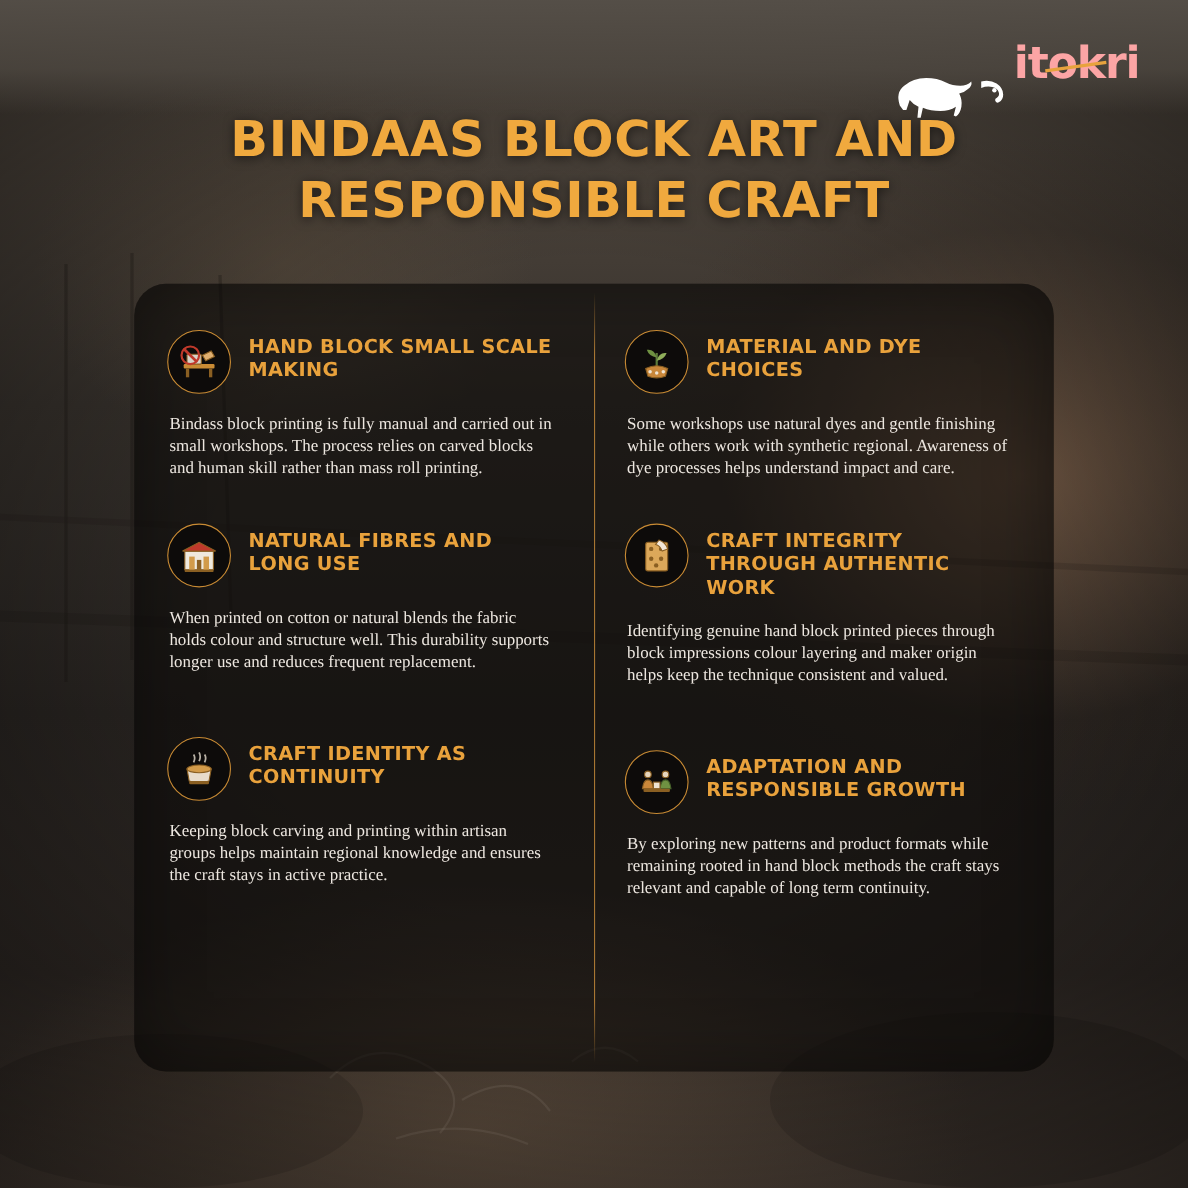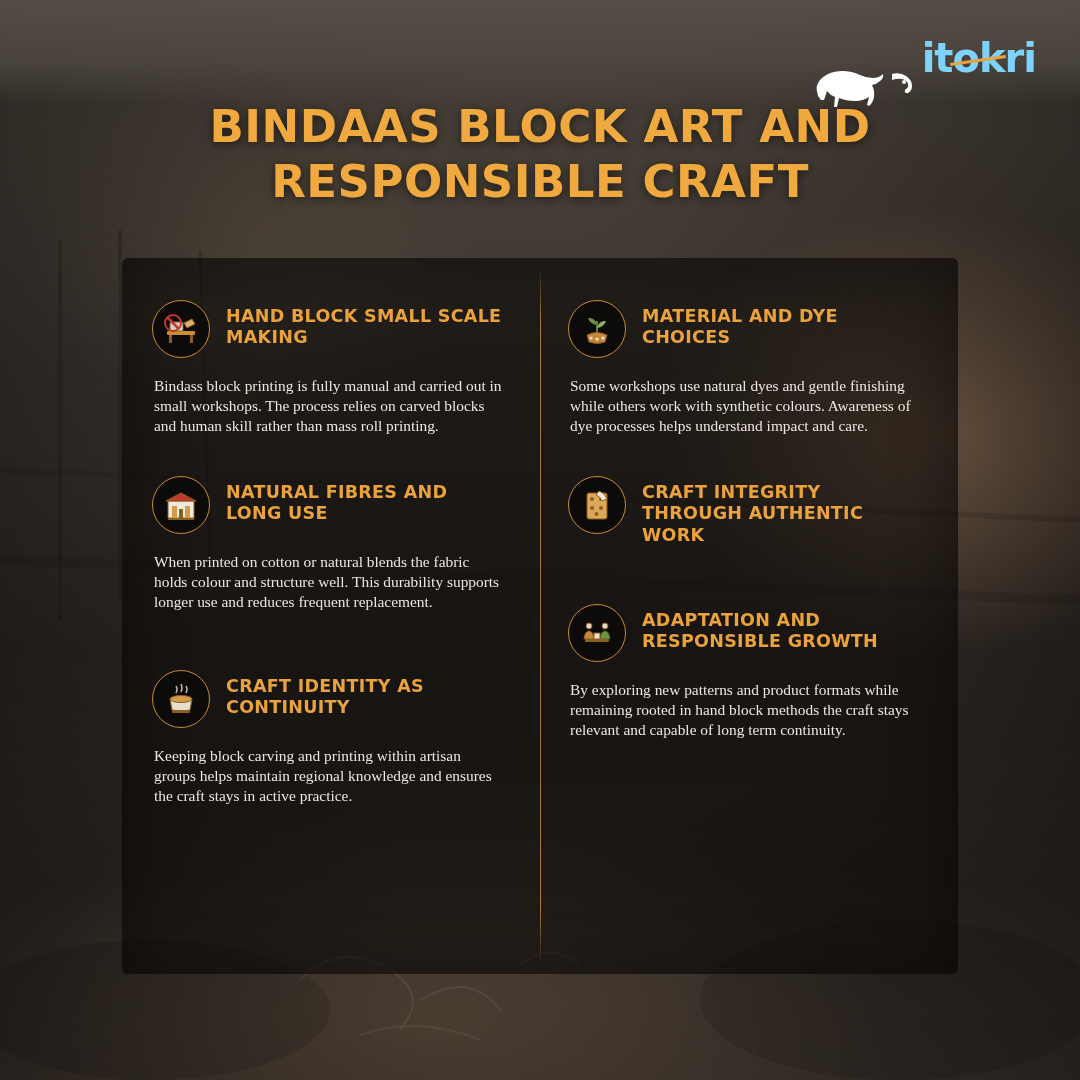--- a/index.html
+++ b/index.html
@@ -50,21 +50,21 @@
     background: linear-gradient(180deg, rgba(86,80,73,0.92) 0%, rgba(78,72,65,0.80) 60%, rgba(70,64,57,0.0) 100%);
   }
 
   .brand {
     position: absolute;
     top: 38px;
     right: 44px;
     font-size: 40px;
     font-weight: bold;
     letter-spacing: -1px;
-    color: #7dd3fc;
+    color: #fca5a5;
     font-family: "DejaVu Sans", sans-serif;
     line-height: 1;
   }
   .brand .k-strike {
     position: relative;
   }
   .brand .k-strike::after {
     content: "";
     position: absolute;
     left: -2px;
@@ -101,21 +101,21 @@
   }
 
   
   .card {
     position: absolute;
     left: 122px;
     top: 258px;
     width: 836px;
     height: 716px;
     background: rgba(12, 10, 9, 0.58);
-    border-radius: 6px;
+    border-radius: 29px;
     box-shadow: inset 0 0 60px rgba(0,0,0,0.35);
   }
   .card-divider {
     position: absolute;
     left: 50%;
     top: 8px;
     bottom: 8px;
     width: 1px;
     background: linear-gradient(180deg, rgba(215,150,60,0) 0%, rgba(215,150,60,0.75) 8%, rgba(215,150,60,0.75) 92%, rgba(215,150,60,0) 100%);
   }
@@ -293,39 +293,40 @@
                 <path d="M20 16 q-7 -1 -9 -7 q7 -1 9 7 z" fill="#6f9142"></path>
                 <path d="M20 19 q7 -1 9 -7 q-7 -1 -9 7 z" fill="#8fae5a"></path>
                 <path d="M10 26 q10 -5 20 0 l-2 7 q-8 3 -16 0 z" fill="#c9873a" stroke="#8a5f22"></path>
                 <circle cx="14" cy="29" r="1.6" fill="#efe4d2"></circle>
                 <circle cx="20" cy="30" r="1.6" fill="#efe4d2"></circle>
                 <circle cx="26" cy="29" r="1.6" fill="#efe4d2"></circle>
               </svg>
             </div>
             <div class="item-title">MATERIAL AND DYE CHOICES</div>
           </div>
-          <div class="item-body">Some workshops use natural dyes and gentle finishing while others work with synthetic colours. Awareness of dye processes helps understand impact and care.</div>
+          <div class="item-body">Some workshops use natural dyes and gentle finishing while others work with synthetic regional. Awareness of dye processes helps understand impact and care.</div>
         </div>
 
         <div class="item sp-2">
           <div class="item-head">
             <div class="icon-circle">
               <svg width="40" height="40" viewBox="0 0 40 40">
                 <rect x="10" y="8" width="20" height="26" rx="2" fill="#d9a košík"></rect>
                 <rect x="10" y="8" width="20" height="26" rx="2" fill="#dca85a" stroke="#8a5f22"></rect>
                 <circle cx="15" cy="14" r="2" fill="#8a5f22"></circle>
                 <circle cx="24" cy="14" r="2" fill="#8a5f22"></circle>
                 <circle cx="15" cy="23" r="2" fill="#8a5f22"></circle>
                 <circle cx="24" cy="23" r="2" fill="#8a5f22"></circle>
                 <circle cx="19.5" cy="29" r="2" fill="#8a5f22"></circle>
                 <path d="M22 6 q6 2 8 8 l-5 2 q-2 -5 -6 -6 z" fill="#f2e7d8" stroke="#8a5f22"></path>
               </svg>
             </div>
             <div class="item-title">CRAFT INTEGRITY THROUGH AUTHENTIC WORK</div>
           </div>
+          <div class="item-body">Identifying genuine hand block printed pieces through block impressions colour layering and maker origin helps keep the technique consistent and valued.</div>
         </div>
 
         <div class="item">
           <div class="item-head">
             <div class="icon-circle">
               <svg width="40" height="40" viewBox="0 0 40 40">
                 <circle cx="12" cy="13" r="3" fill="#e7d6bd" stroke="#8a5f22"></circle>
                 <path d="M7 26 q1 -8 5 -8 q4 0 5 8 z" fill="#c9873a" stroke="#8a5f22"></path>
                 <circle cx="28" cy="13" r="3" fill="#e7d6bd" stroke="#8a5f22"></circle>
                 <path d="M23 26 q1 -8 5 -8 q4 0 5 8 z" fill="#6f9142" stroke="#46602a"></path>

